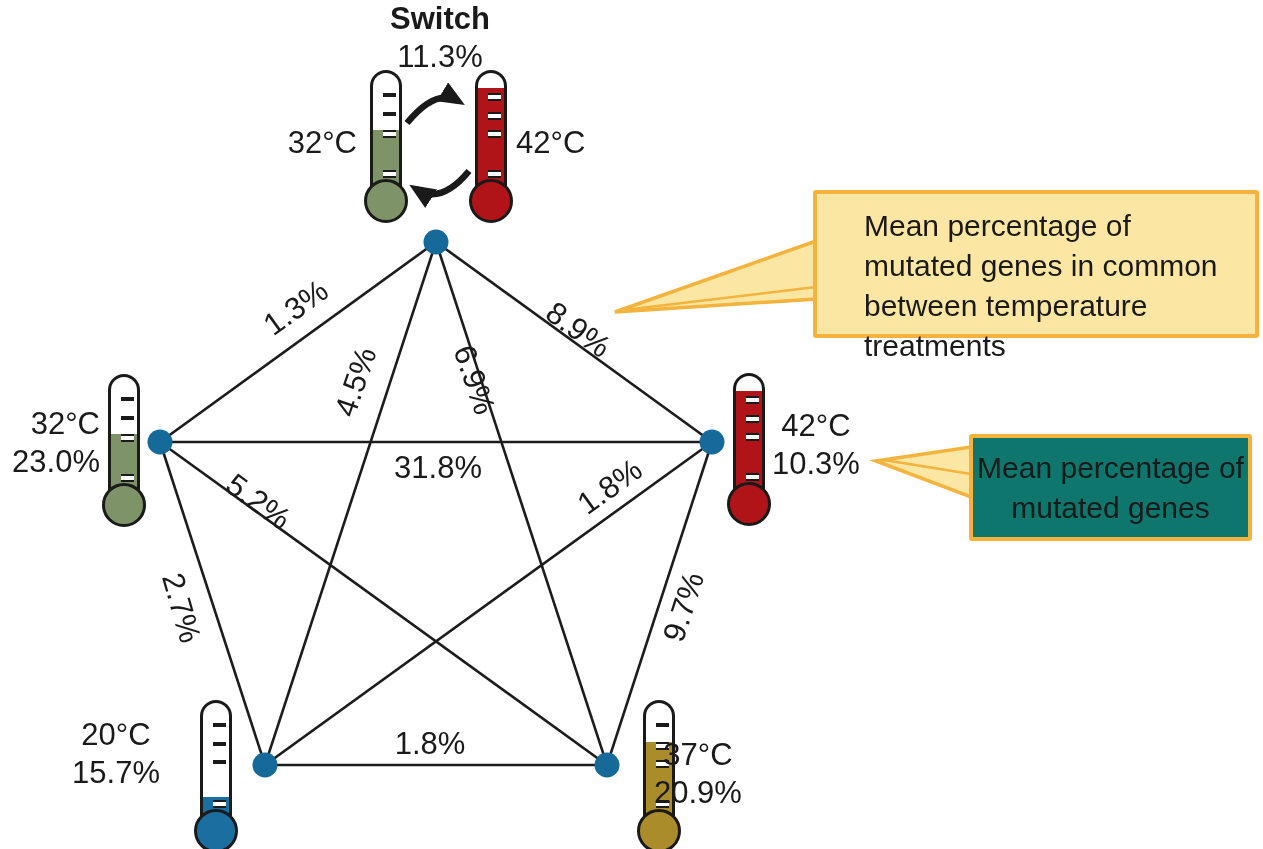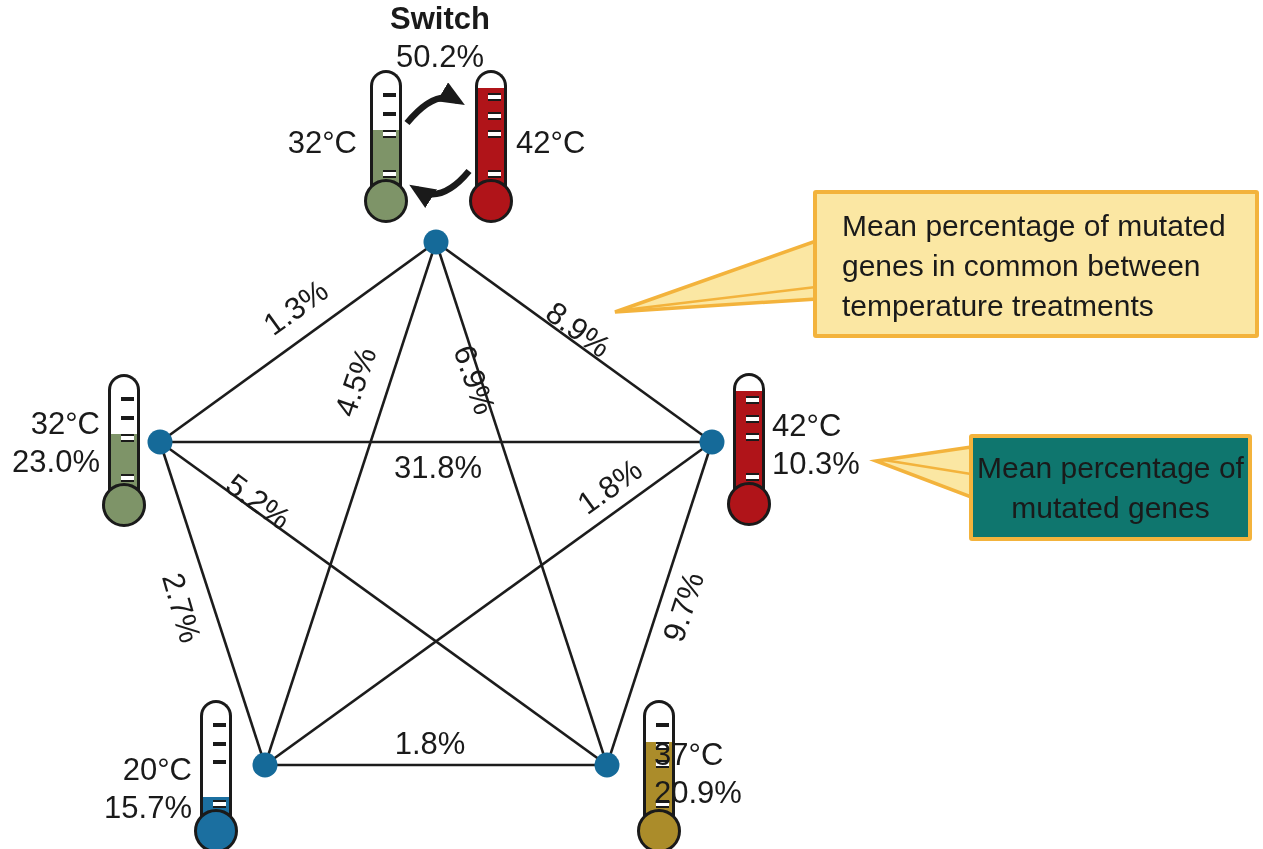--- a/index.html
+++ b/index.html
@@ -22,29 +22,29 @@
     border:3.5px solid #1a1a1a;border-radius:50%;
   }
   .tick{position:absolute;right:3px;width:13px;height:4px;background:#1a1a1a;}
   .tick.w{background:#fff;height:4px;border-top:2px solid #1a1a1a;border-bottom:2px solid #1a1a1a;}
   .tick.t1{top:20px;} .tick.t2{top:39px;} .tick.t3{top:57px;} .tick.t4{top:97px;}
   
   .elabel{
     position:absolute;font-size:31px;white-space:nowrap;
     transform:translate(-50%,-50%) rotate(var(--rot,0deg));
   }
-  .nlabel{position:absolute;font-size:31px;line-height:38px;white-space:nowrap;}
+  .nlabel{position:absolute;font-size:31px;line-height:38px;white-space:nowrap;text-align:center;}
   .ra{text-align:right;}
   .ca{text-align:center;}
   
   .callout{
     position:absolute;box-sizing:border-box;border:4px solid #f3b33c;border-radius:3px;
     background:#fbe7a3;font-size:30px;line-height:40px;
   }
-  .callout1{left:813px;top:190px;width:446px;height:148px;padding:12px 16px 12px 25px;}
+  .callout1{left:813px;top:190px;width:446px;height:148px;padding:12px 16px 12px 47px;}
   .callout2{left:969px;top:434px;width:283px;height:107px;padding:10px 4px;text-align:center;}
 </style>
 </head>
 <body>
 
 <div id="stage">
 
   <svg class="geom" width="1263" height="849" viewBox="0 0 1263 849">
     <defs>
       <marker id="ah" markerUnits="userSpaceOnUse" markerWidth="30" markerHeight="26" refX="18" refY="11" orient="auto">
@@ -80,21 +80,21 @@
     <g>
       <circle cx="436" cy="242" r="12.5" style="fill: rgb(21, 106, 153);"></circle>
       <circle cx="160" cy="442" r="12.5" style="fill: rgb(21, 106, 153);"></circle>
       <circle cx="712" cy="442" r="12.5" style="fill: rgb(21, 106, 153);"></circle>
       <circle cx="265" cy="765" r="12.5" style="fill: rgb(21, 106, 153);"></circle>
       <circle cx="607" cy="765" r="12.5" style="fill: rgb(21, 106, 153);"></circle>
     </g>
   </svg>
 
   <div class="nlabel ca" style="left:337px;top:0;width:206px;font-weight:bold;">Switch</div>
-  <div class="nlabel ca" style="left:337px;top:38px;width:206px;">50.2%</div>
+  <div class="nlabel ca" style="left:337px;top:38px;width:206px;">11.3%</div>
   <div class="nlabel ra" style="left:255px;top:124px;width:102px;">32°C</div>
   <div class="nlabel" style="left:516px;top:124px;">42°C</div>
 
   <div class="thermo" style="left:363px;top:70px;">
     <div class="tube">
       <div class="tfill" style="background: rgb(126, 148, 104); height: 53%;"></div>
       <div class="tick t1"></div>
       <div class="tick t2"></div>
       <div class="tick t3 w"></div>
       <div class="tick t4 w"></div>
@@ -136,21 +136,21 @@
       <div class="tick t3 w"></div>
       <div class="tick t4 w"></div>
     </div>
     <div class="bulb" style="background: rgb(176, 20, 25);"></div>
   </div>
   <div class="nlabel" style="left:772px;top:407px;">
     <div>42°C</div>
     <div>10.3%</div>
   </div>
 
-  <div class="nlabel ra" style="left:40px;top:751px;width:152px;">
+  <div class="nlabel ra" style="left:40px;top:716px;width:152px;text-align:center;">
     <div>20°C</div>
     <div>15.7%</div>
   </div>
   <div class="thermo" style="left:193px;top:700px;">
     <div class="tube">
       <div class="tfill" style="background: rgb(27, 111, 160); height: 22%;"></div>
       <div class="tick t1"></div>
       <div class="tick t2"></div>
       <div class="tick t3"></div>
       <div class="tick t4 w"></div>

